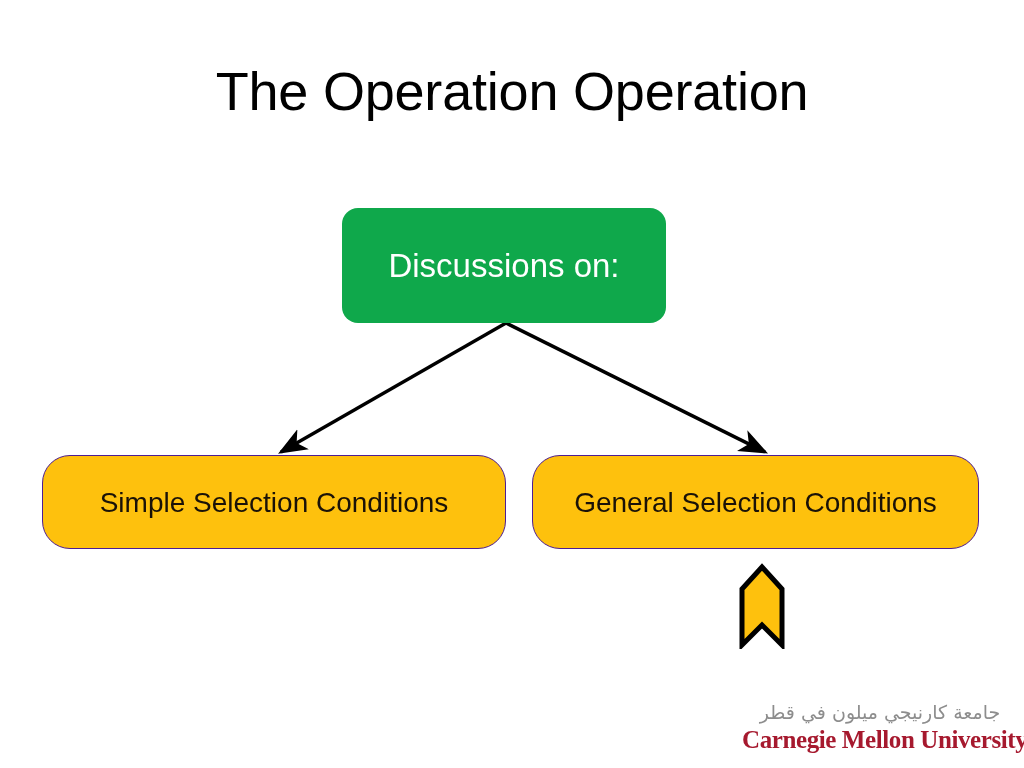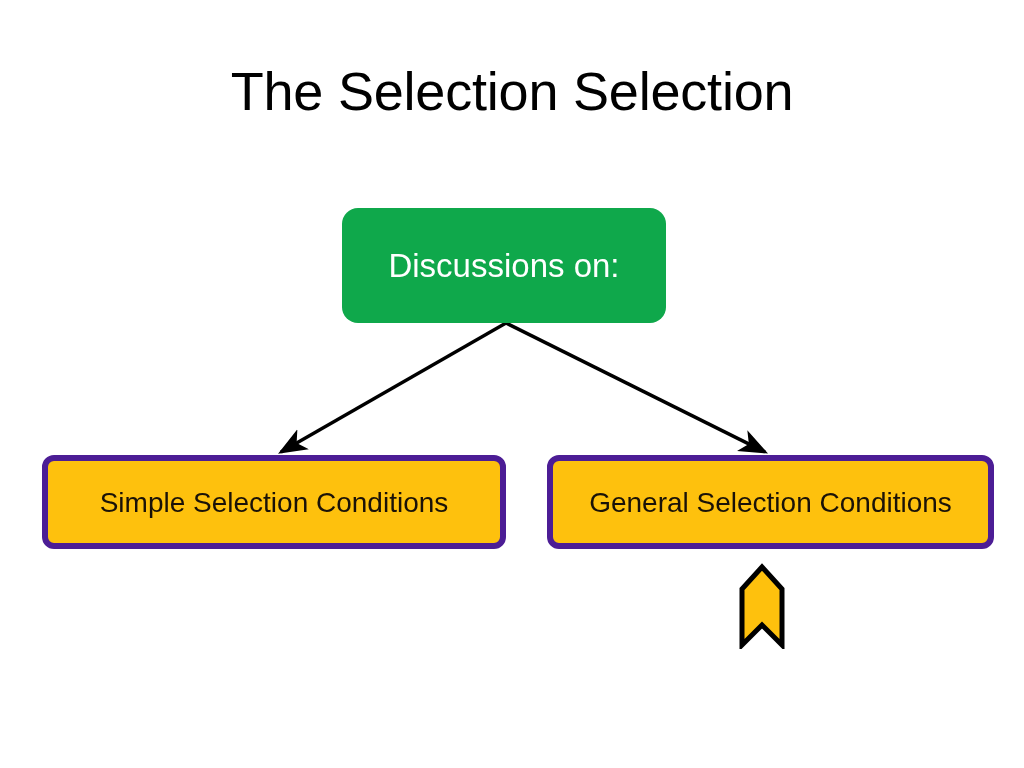--- a/index.html
+++ b/index.html
@@ -50,37 +50,37 @@
     border-radius: 16px;
     color: #ffffff;
     font-size: 33px;
     line-height: 38px;
     font-weight: 400;
     padding-bottom: 0;
   }
 
   .node-leaf {
     background: #FEC10D;
-    border: 6px solid #4c1d95;
-    border-radius: 12px;
+    border: 1px solid #4c1d95;
+    border-radius: 28px;
     color: #1a1208;
     font-size: 28px;
     line-height: 33px;
     font-weight: 400;
   }
 
   #node-simple {
     left: 42px;
     top: 455px;
     width: 464px;
     height: 94px;
   }
 
   #node-general {
-    left: 547px;
+    left: 532px;
     top: 455px;
     width: 447px;
     height: 94px;
     align-items: center;
   }
 
   
   #connectors {
     position: absolute;
     left: 0;
@@ -126,21 +126,21 @@
     white-space: nowrap;
     letter-spacing: -0.4px;
   }
   #logo-cmu { color: #A6192E; }
 </style>
 </head>
 <body>
 
 <div id="slide">
 
-  <div id="slide-title">The Selection Selection</div>
+  <div id="slide-title">The Operation Operation</div>
 
   <svg id="connectors" viewBox="0 0 1024 768" width="1024" height="768">
     <defs>
       <marker id="arrowhead" markerWidth="9" markerHeight="9" refX="7.5" refY="4" orient="auto" markerUnits="strokeWidth">
         <path d="M0,0.6 L8.5,4 L0,7.4 L2.2,4 Z" fill="#000000"></path>
       </marker>
     </defs>
     <line x1="506" y1="323" x2="281" y2="452" stroke="#000000" stroke-width="3.4" marker-end="url(#arrowhead)"></line>
     <line x1="506" y1="323" x2="765" y2="452" stroke="#000000" stroke-width="3.4" marker-end="url(#arrowhead)"></line>
   </svg>
@@ -154,14 +154,20 @@
   </div>
 
   <div id="node-general" class="node node-leaf">
     <span>General Selection Conditions</span>
   </div>
 
   <svg id="marker-ribbon" viewBox="0 0 48 86" width="48" height="86">
     <polygon points="24,4 44,26 44,82 24,62 4,82 4,26" fill="#FEC10D" stroke="#000000" stroke-width="5" stroke-linejoin="miter"></polygon>
   </svg>
 
+  <div id="logo">
+    <div id="logo-arabic">جامعة كارنيجي ميلون في قطر</div>
+    <div id="logo-wordmark">
+      <span id="logo-cmu">Carnegie Mellon University</span>
+    </div>
+  </div>
 
 </div>
 
 </body></html>

